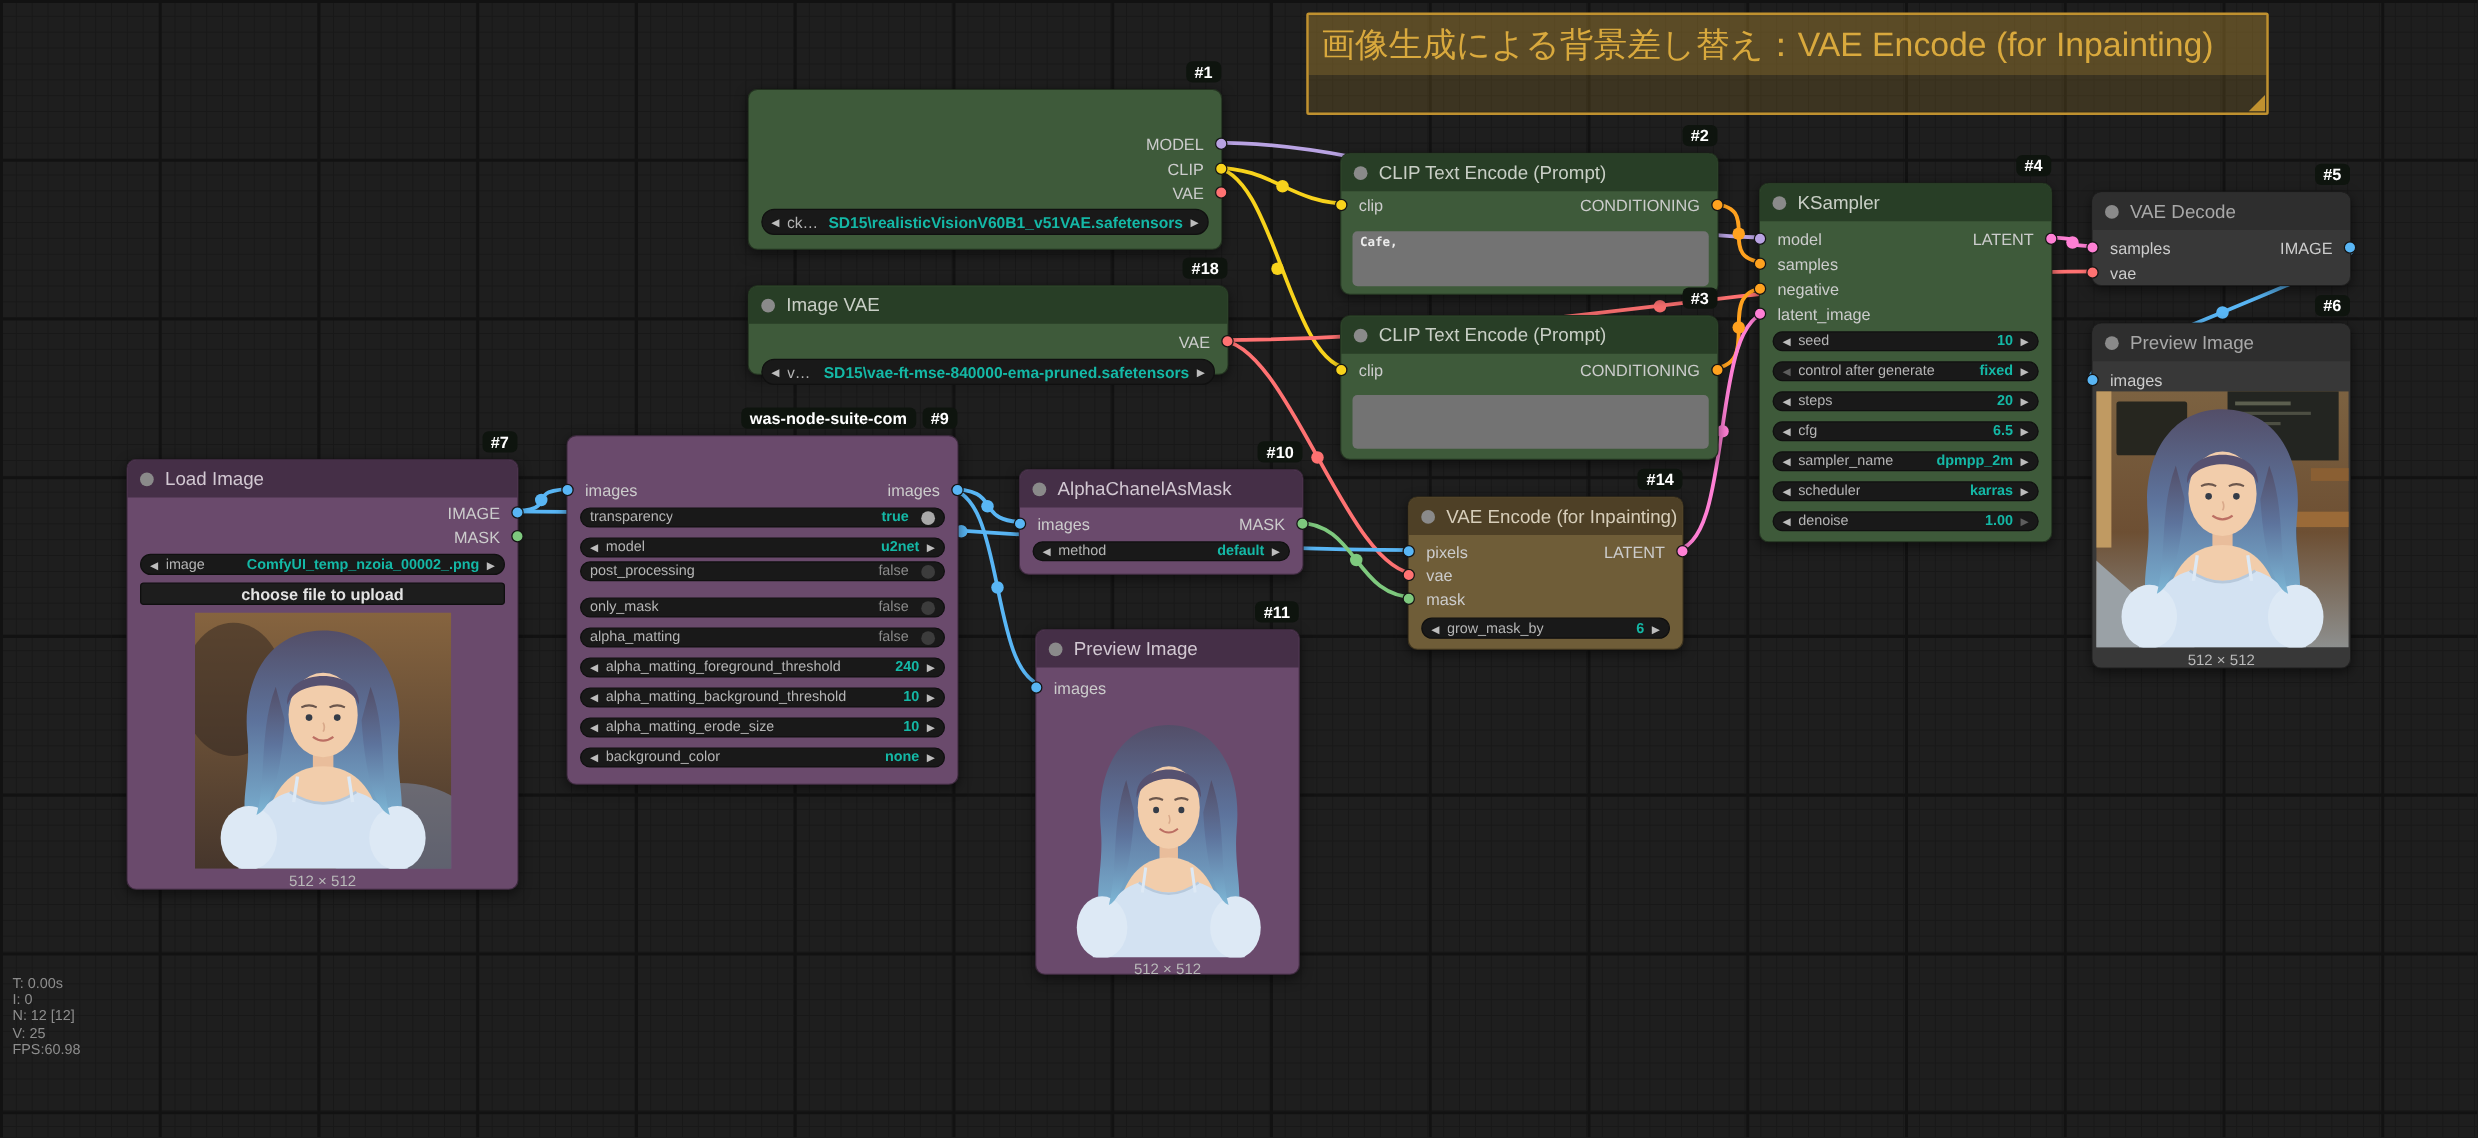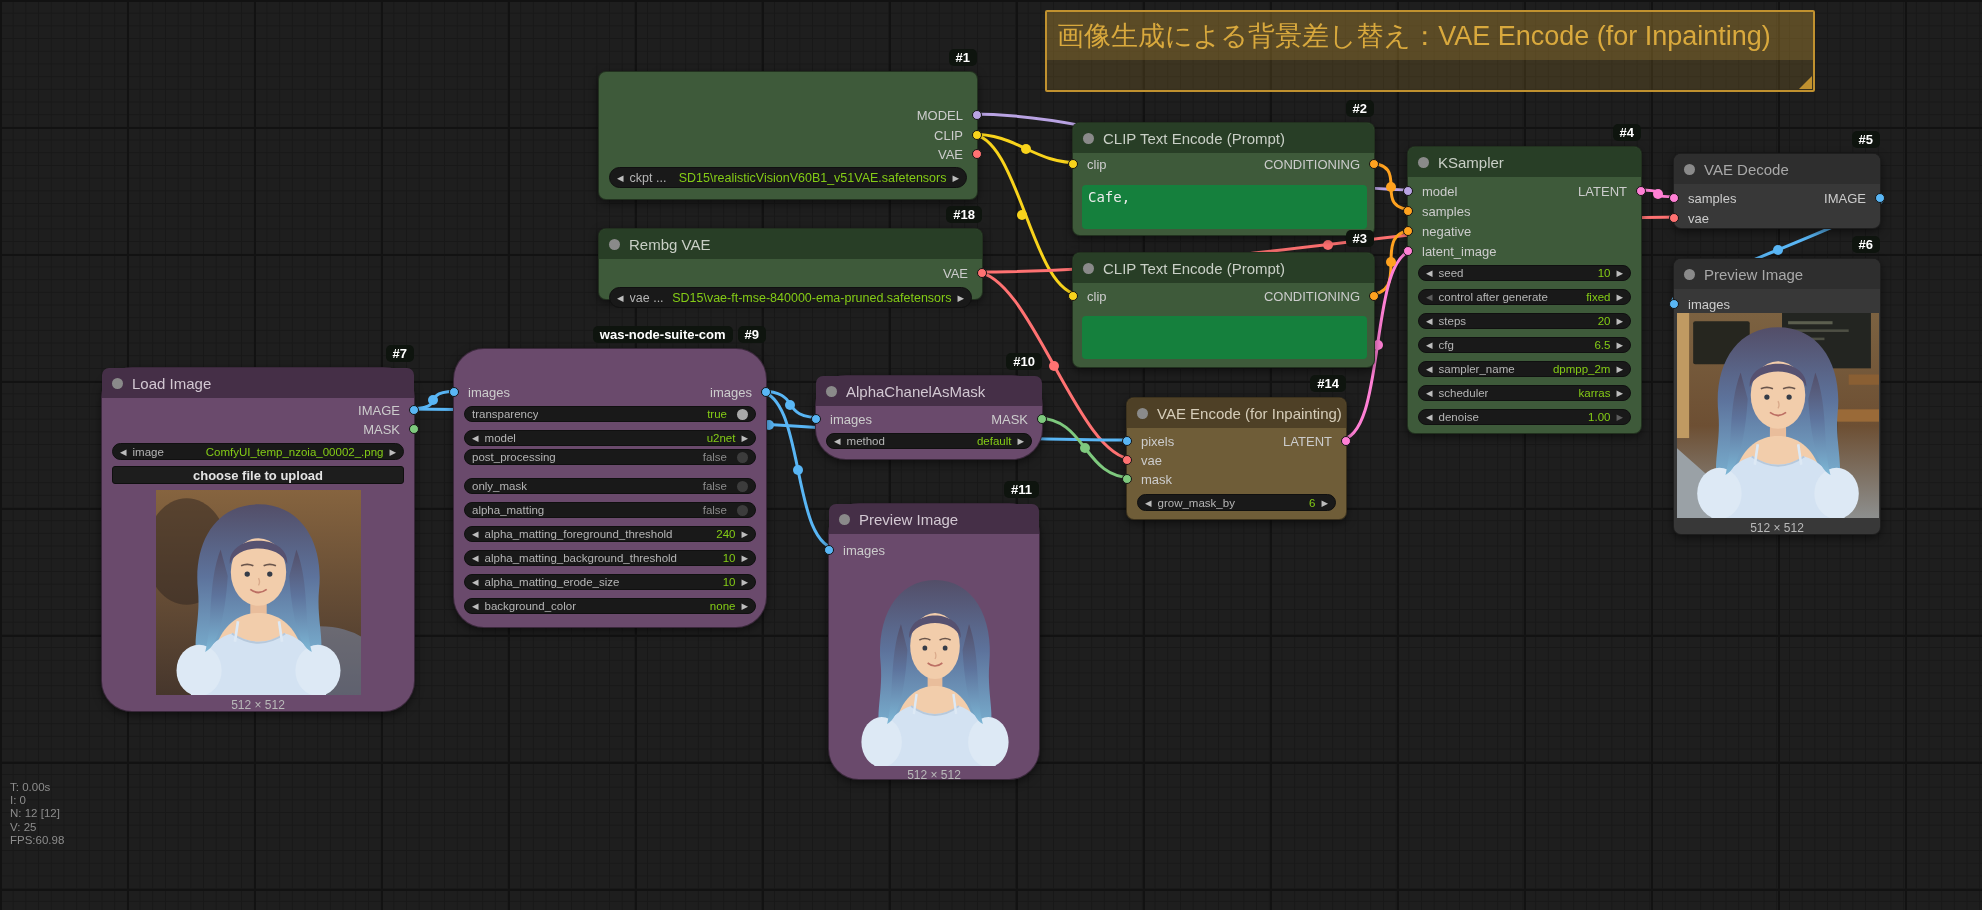--- a/index.html
+++ b/index.html
@@ -22,21 +22,21 @@
   .d-cond{fill:#ffa21f} .d-latent{fill:#ff80d5} .d-image{fill:#59b6f5} .d-mask{fill:#7ec97e}
 
   .node{
     position:absolute; z-index:2; border-radius:8px;
     border:1px solid rgba(0,0,0,.45);
     box-shadow:0 3px 9px rgba(0,0,0,.5);
     font-size:13px; color:#c9c9c9;
   }
   .node.green{ background:#3e5a3a; }
   .node.green .titlebar{ background:#283e26; color:#c9cfc6; }
-  .node.purple{ background:#6a4a6c;border-radius:31px; }
+  .node.purple{ background:#6a4a6c; }
   .node.purple .titlebar{ background:#452f47; color:#d2c8d2; }
   .node.brown{ background:#6f5d38; }
   .node.brown .titlebar{ background:#4e4026; color:#d6cdb9; }
   .node.dark{ background:#383838; }
   .node.dark .titlebar{ background:#2e2e2e; color:#a8a8a8; }
 
   .titlebar{
     height:30px; border-radius:7px 7px 0 0; display:flex; align-items:center;
     gap:9px; padding:0 10px; font-size:15px; overflow:hidden; white-space:nowrap;
   }
@@ -59,35 +59,35 @@
   .widget{
     position:absolute; left:10px; right:10px; height:16px;
     background:#191919; border:1px solid #101010; border-radius:9px;
     display:flex; align-items:center; gap:6px; padding:0 7px;
     font-size:11.5px; color:#b5b5b5; white-space:nowrap; overflow:hidden;
   }
   .widget.big{ height:21px; border-radius:11px; font-size:12.5px; }
   .arrow{ font-size:8.5px; color:#bdbdbd; flex:0 0 auto; }
   .arrow.dim{ color:#5d5d5d; }
   .wlabel{ color:#b5b5b5; overflow:hidden; text-overflow:ellipsis; }
-  .wvalue{ margin-left:auto; color:#84cc16; font-weight:normal; }
+  .wvalue{ margin-left:auto; color:#14b8a6; font-weight:bold; }
   .knob{ width:11px; height:11px; border-radius:50%; flex:0 0 auto; margin-left:4px; }
   .knob.on{ background:#a9a9a9; } .knob.off{ background:#3c3c3c; }
   .widget .off-text{ color:#8b8b8b; font-weight:normal; }
 
   .upload-btn{
     position:absolute; left:10px; right:10px; height:18px;
     background:#1d1d1d; border:1px solid #0f0f0f; border-radius:3px;
     display:flex; align-items:center; justify-content:center;
     font-size:13px; font-weight:bold; color:#e3e3e3;
   }
   .prompt-box{
-    position:absolute; background:#15803d; border-radius:4px;
-    font-family:"DejaVu Sans Mono", monospace; font-size:14px; color:#ececec;
-    padding:4px 6px; overflow:hidden;
+    position:absolute; background:#737373; border-radius:4px;
+    font-family:"DejaVu Sans Mono", monospace; font-size:10px; color:#ececec;
+    padding:4px 6px; overflow:hidden;font-weight:bold;
   }
   .preview-img{ position:absolute; display:block; }
   .caption{ position:absolute; left:0; right:0; text-align:center; font-size:12px; color:#b9b9b9; }
 
   .note{
     position:absolute; left:1045px; top:10px; width:770px; height:82px; z-index:2;
     border:2px solid #c0912f; background:rgba(170,132,45,.22); border-radius:2px;
   }
   .note-titleband{
     height:48px; background:rgba(205,160,60,.22);
@@ -225,21 +225,21 @@
       <span class="arrow">▶</span>
     </div>
   </div>
 
   <div class="node green" style="left:598px;top:228px;width:385px;height:72px">
     <div class="badge-group">
         <span class="badge">#18</span>
       </div>
     <div class="titlebar">
       <span class="orb"></span>
-      <span>Rembg VAE</span>
+      <span>Image VAE</span>
     </div>
     <div class="srow out" style="top:35px">
         <span>VAE</span>
         <span class="dot c-vae"></span>
       </div>
     <div class="widget big" style="top:58px">
       <span class="arrow">◀</span>
       <span class="wlabel">vae ...</span>
       <span class="wvalue">SD15\vae-ft-mse-840000-ema-pruned.safetensors</span>
       <span class="arrow">▶</span>

